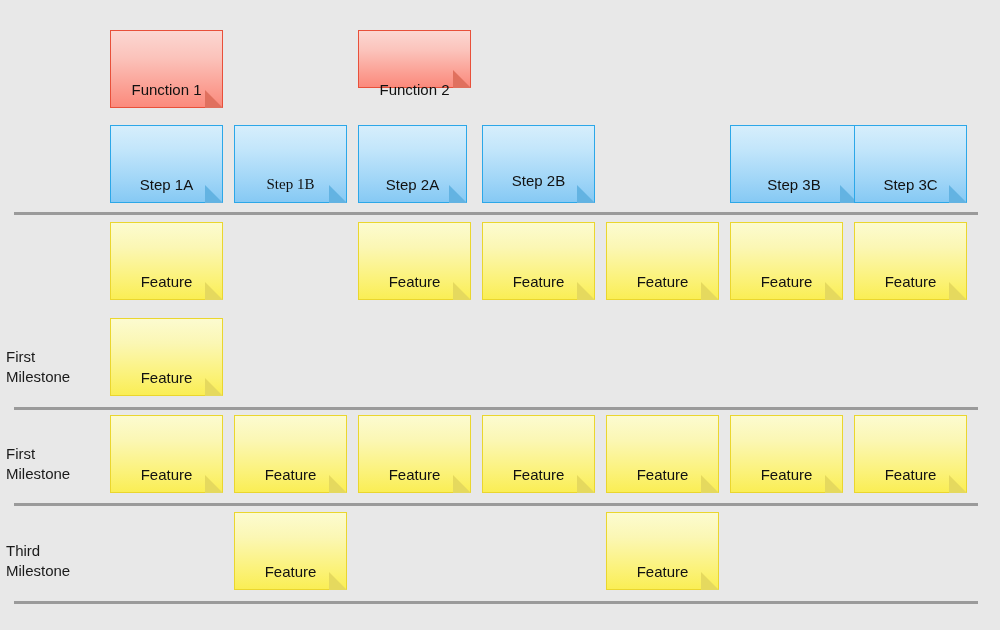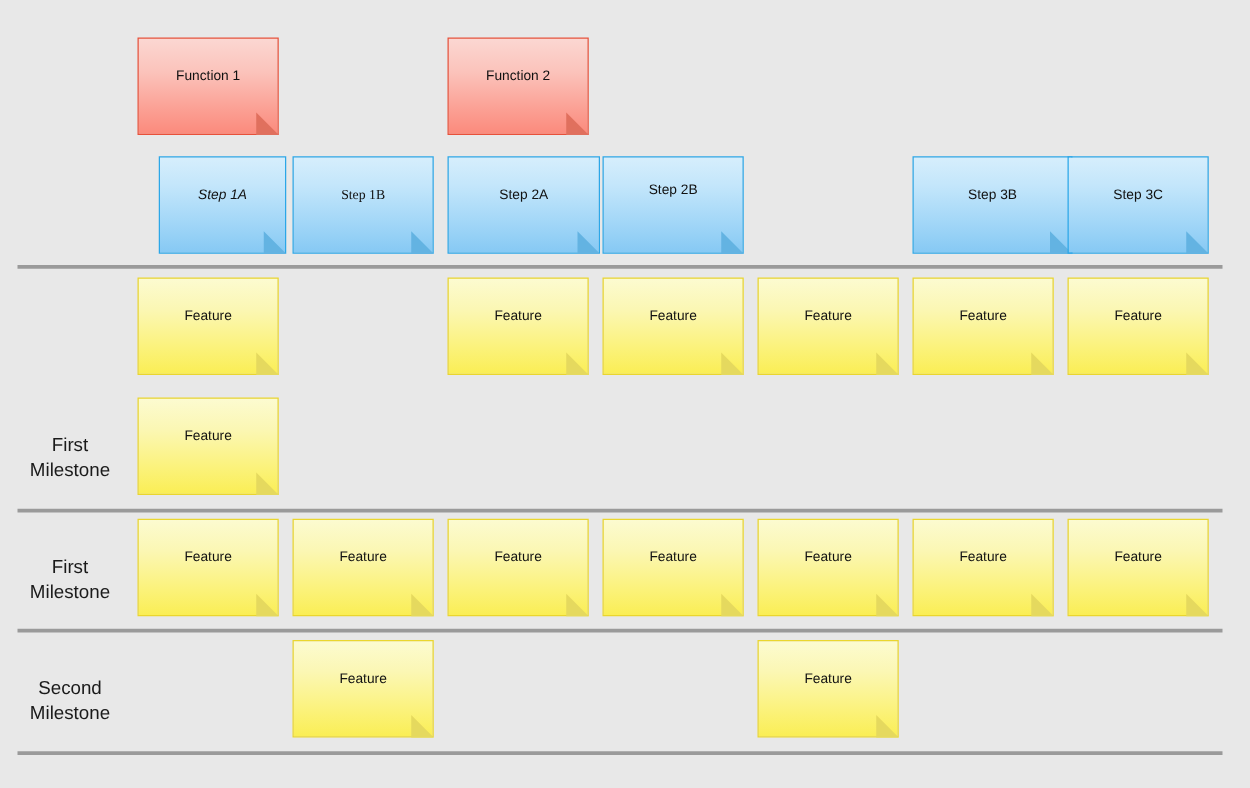--- a/index.html
+++ b/index.html
@@ -26,42 +26,42 @@
     background: #9a9a9a;
     left: 14px;
     width: 964px;
   }
 
   
   .milestone-label {
     position: absolute;
     left: 6px;
     width: 100px;
-    text-align: center;
     font-size: 15px;
     color: #1a1a1a;
     line-height: 1.32;
   }
 
   
   .note {
     position: absolute;
     box-sizing: border-box;
     border-width: 1px;
     border-style: solid;
     overflow: visible;
   }
   .note .note-text {
     position: absolute;
     left: 0;
     right: 0;
     text-align: center;
-    font-size: 11px;
+    font-size: 15px;
     color: #111111;
     white-space: nowrap;
+    margin-top: 26px;
   }
   
   .note .fold {
     position: absolute;
     right: -1px;
     bottom: -1px;
     width: 0;
     height: 0;
   }
 
@@ -101,33 +101,33 @@
 <div id="board">
 
 <div class="divider" style="top: 212px;"></div>
     <div class="divider" style="top: 407px;"></div>
     <div class="divider" style="top: 503px;"></div>
     <div class="divider" style="top: 601px;"></div>
     <div class="note function" style="left: 110px; top: 30px; width: 113px; height: 78px;">
       <span class="note-text" style="top: 24px;">Function 1</span>
       <span class="fold"></span>
     </div>
-    <div class="note function" style="left: 358px; top: 30px; width: 113px; height: 78px;">
+    <div class="note function" style="left: 358px; top: 30px; width: 113px; height: 58px;">
       <span class="note-text" style="top: 24px;">Function 2</span>
       <span class="fold"></span>
     </div>
-    <div class="note step" style="left: 127px; top: 125px; width: 102px; height: 78px; font-style: italic;">
+    <div class="note step" style="left: 110px; top: 125px; width: 113px; height: 78px;">
       <span class="note-text" style="top: 24px;">Step 1A</span>
       <span class="fold"></span>
     </div>
     <div class="note step" style="left: 234px; top: 125px; width: 113px; height: 78px;">
       <span class="note-text" style="top: 24px; font-family: Liberation Serif, serif;">Step 1B</span>
       <span class="fold"></span>
     </div>
-    <div class="note step" style="left: 358px; top: 125px; width: 122px; height: 78px;">
+    <div class="note step" style="left: 358px; top: 125px; width: 109px; height: 78px;">
       <span class="note-text" style="top: 24px;">Step 2A</span>
       <span class="fold"></span>
     </div>
     <div class="note step" style="left: 482px; top: 125px; width: 113px; height: 78px;">
       <span class="note-text" style="top: 20px;">Step 2B</span>
       <span class="fold"></span>
     </div>
     <div class="note step" style="left: 730px; top: 125px; width: 128px; height: 78px;">
       <span class="note-text" style="top: 24px;">Step 3B</span>
       <span class="fold"></span>
@@ -202,16 +202,16 @@
     </div>
     <div class="milestone-label" style="top: 347px;">
       <div>First</div>
       <div>Milestone</div>
     </div>
     <div class="milestone-label" style="top: 444px;">
       <div>First</div>
       <div>Milestone</div>
     </div>
     <div class="milestone-label" style="top: 541px;">
-      <div>Second</div>
+      <div>Third</div>
       <div>Milestone</div>
     </div>
   </div>
 
 </body></html>

